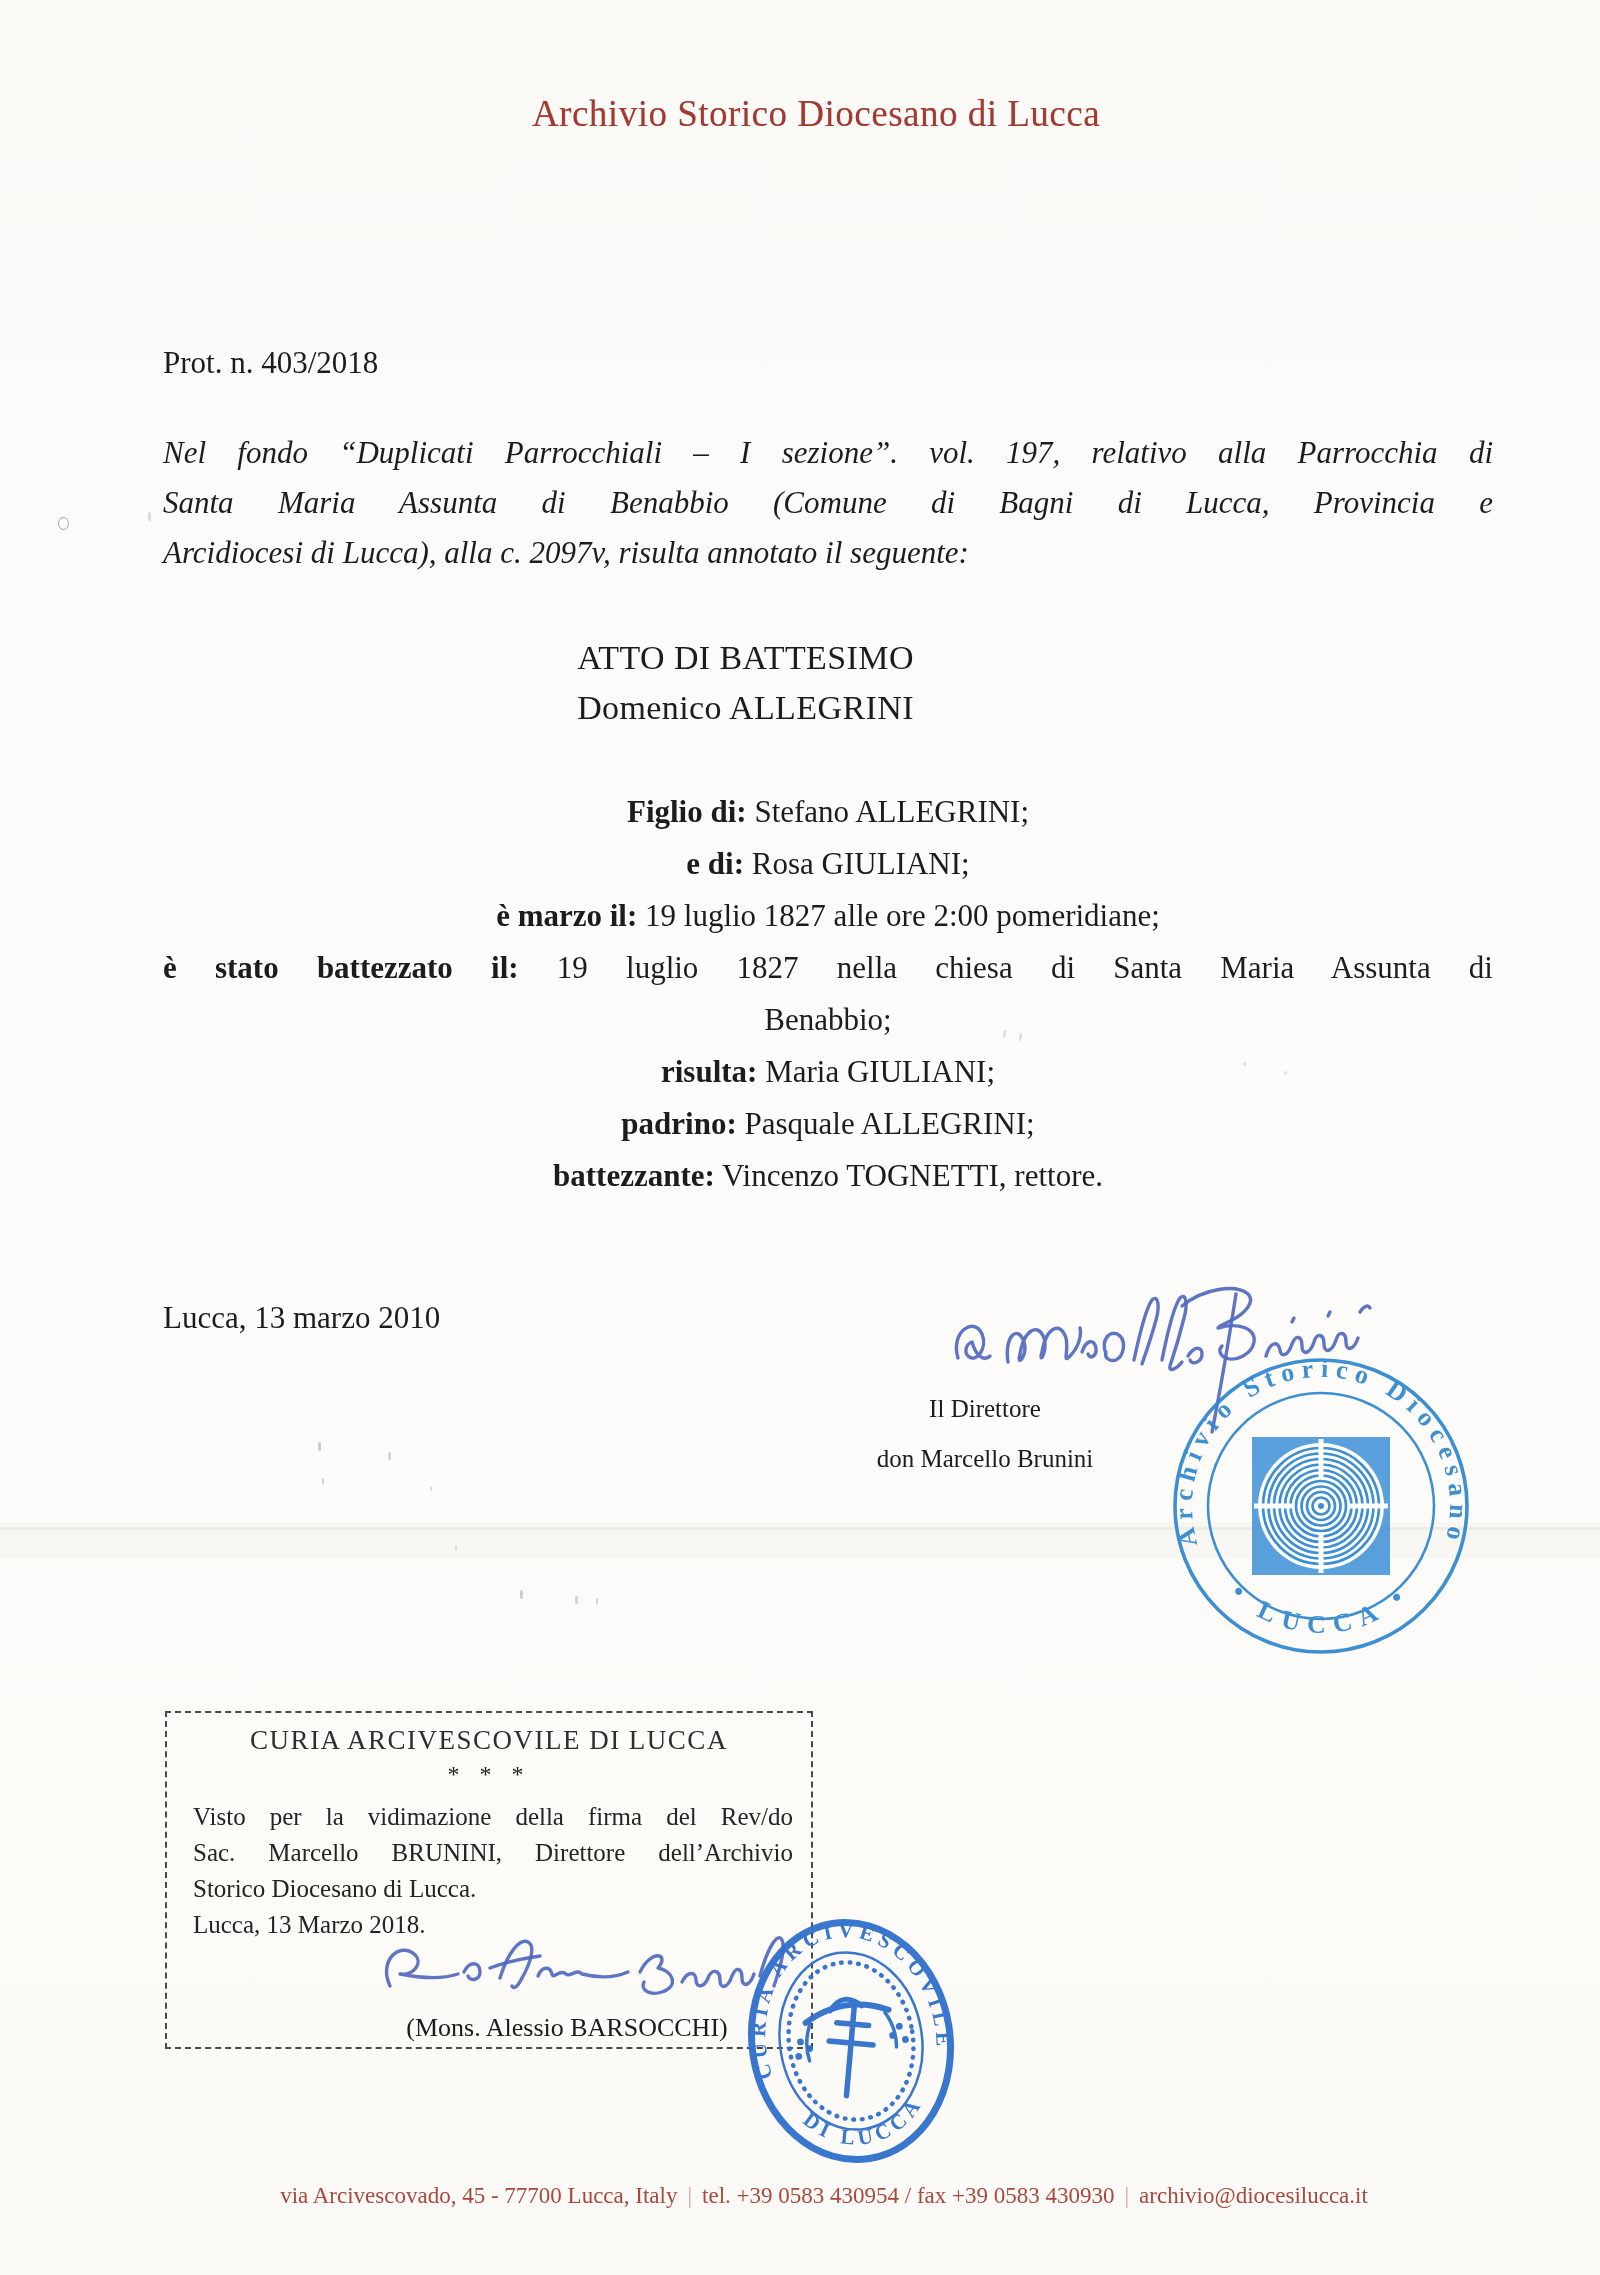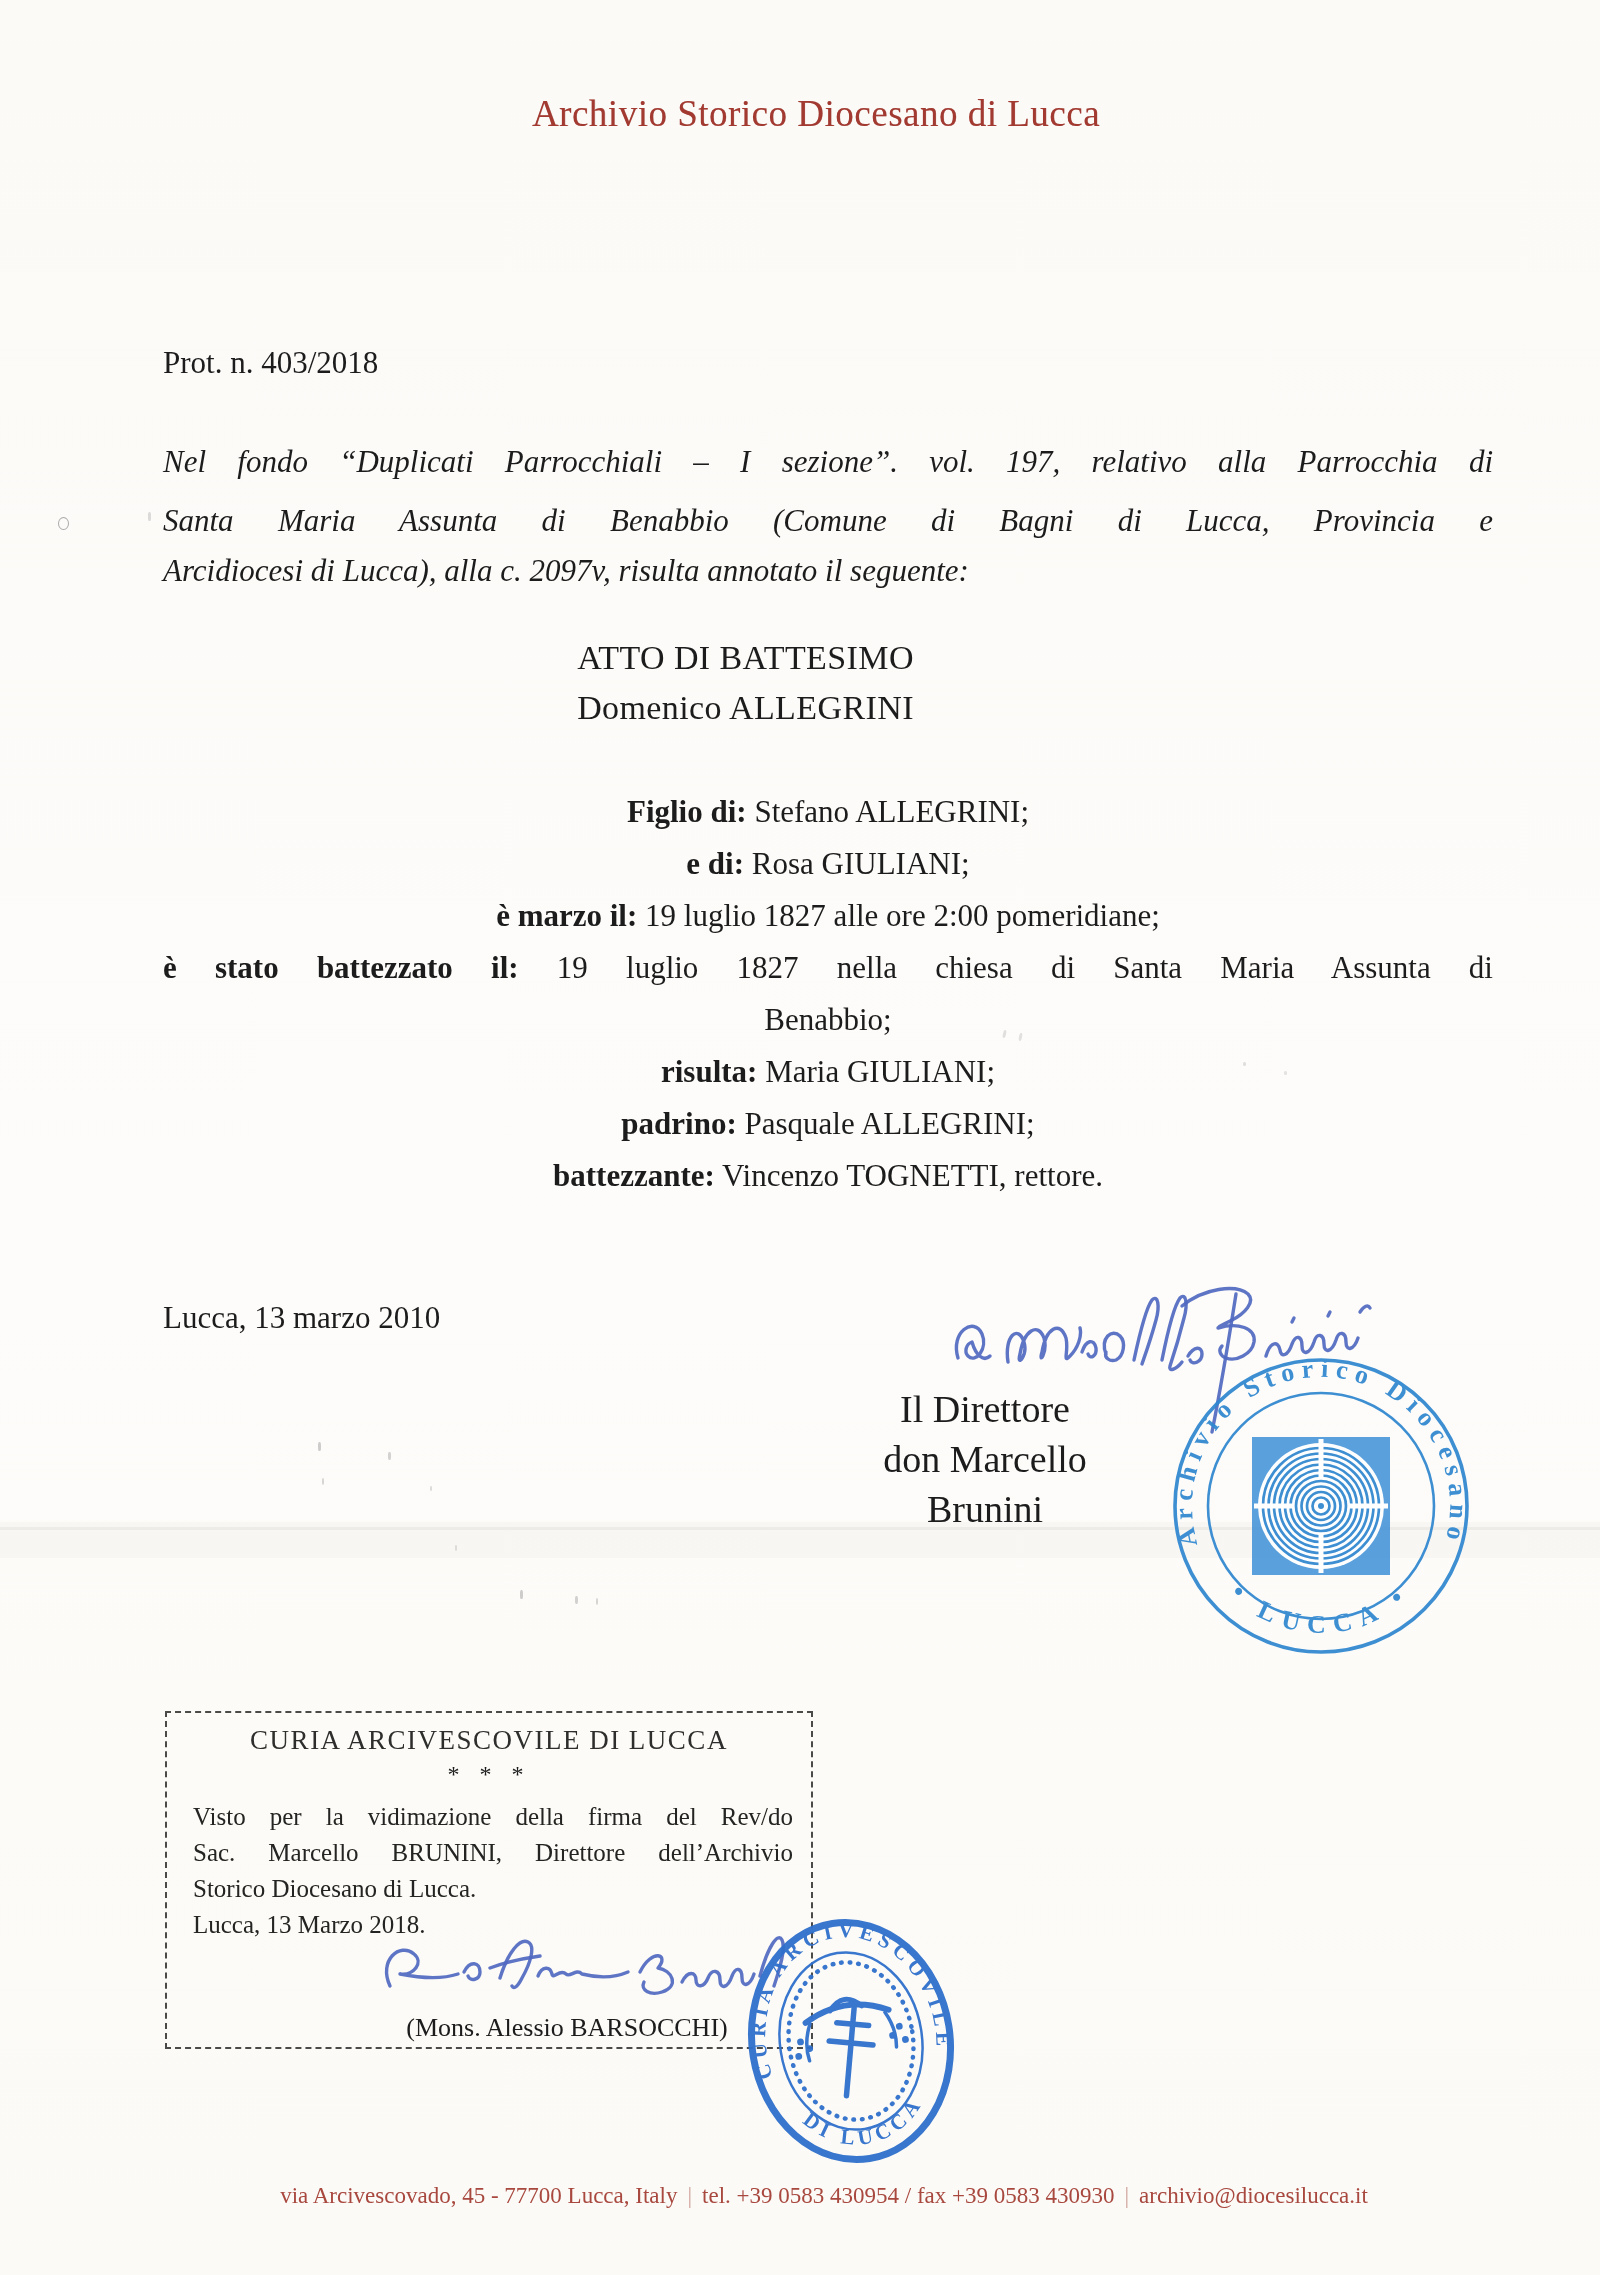--- a/index.html
+++ b/index.html
@@ -14,29 +14,29 @@
   }
   .abs{position:absolute;}
   .doc-title{
     left:32px;top:92px;width:1568px;text-align:center;
     font-size:37px;letter-spacing:.5px;color:#a23a31;
     text-shadow:.3px .3px 0 rgba(140,40,30,.35);
   }
   .prot{left:163px;top:345px;font-size:31px;}
   .intro{left:163px;top:428px;width:1330px;font-style:italic;}
   .intro-line{font-size:31px;line-height:50px;white-space:nowrap;}
-  .intro-line.just{white-space:normal;text-align:justify;text-align-last:justify;margin-top:9px;}
+  .intro-line.just{white-space:normal;text-align:justify;text-align-last:justify;}
   .act{left:163px;top:633px;width:1165px;text-align:center;}
   .act-line{font-size:34px;font-weight:normal;line-height:50px;letter-spacing:.4px;}
   .records{left:163px;top:786px;width:1330px;font-size:31px;line-height:52px;}
   .record{white-space:nowrap;text-align:center;}
   .record.stretch{white-space:normal;text-align:justify;text-align-last:justify;}
   .rl{font-weight:bold;}
   .dateline{left:163px;top:1300px;font-size:31px;}
-  .director{left:860px;top:1384px;width:250px;text-align:center;font-size:38px;line-height:50px;}
+  .director{left:860px;top:1384px;width:250px;text-align:center;font-size:25px;line-height:50px;}
   .sig{pointer-events:none;}
   .sig path{fill:none;stroke:#5068c0;stroke-width:3.4;stroke-linecap:round;stroke-linejoin:round;opacity:.92;}
   .stamp1{left:1168px;top:1353px;width:306px;height:306px;opacity:.93;}
   .st1-ring{font:bold 26px "Liberation Serif",serif;letter-spacing:7px;fill:#2f87d0;}
   .st1-bottom{font:bold 26px "Liberation Serif",serif;letter-spacing:9px;fill:#2f87d0;}
   .curia-box{
     left:165px;top:1711px;width:648px;height:338px;
     border:2px dashed #4a4a48;box-sizing:border-box;
   }
   .cb-header{left:0;top:12px;width:100%;text-align:center;font-size:27px;letter-spacing:1.5px;color:#2e2e2c;}

